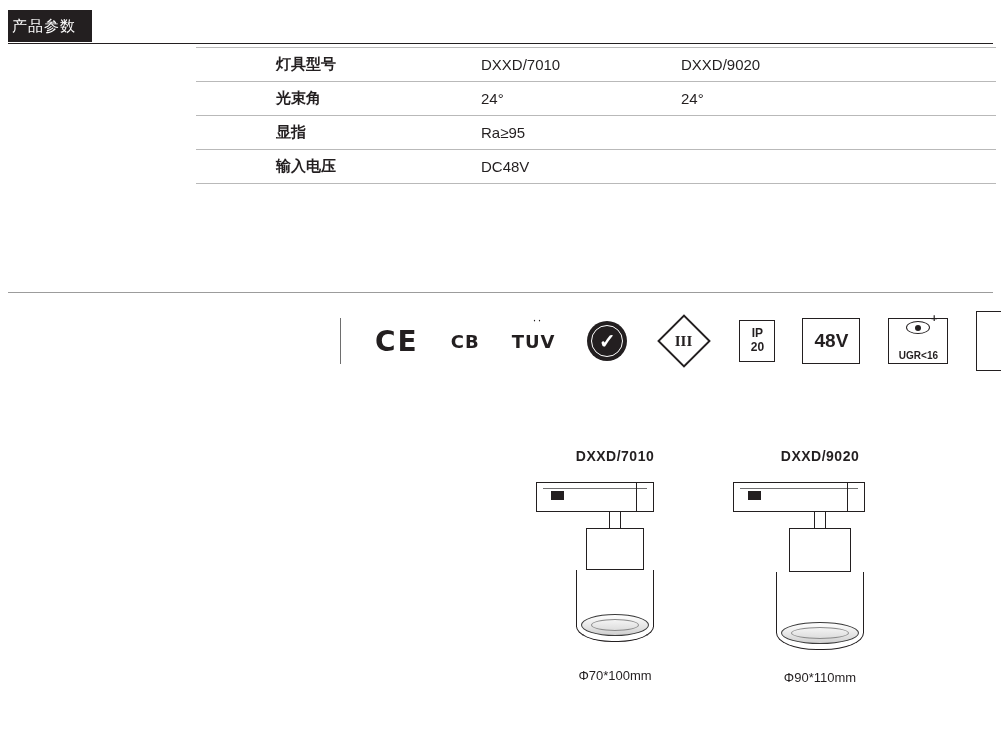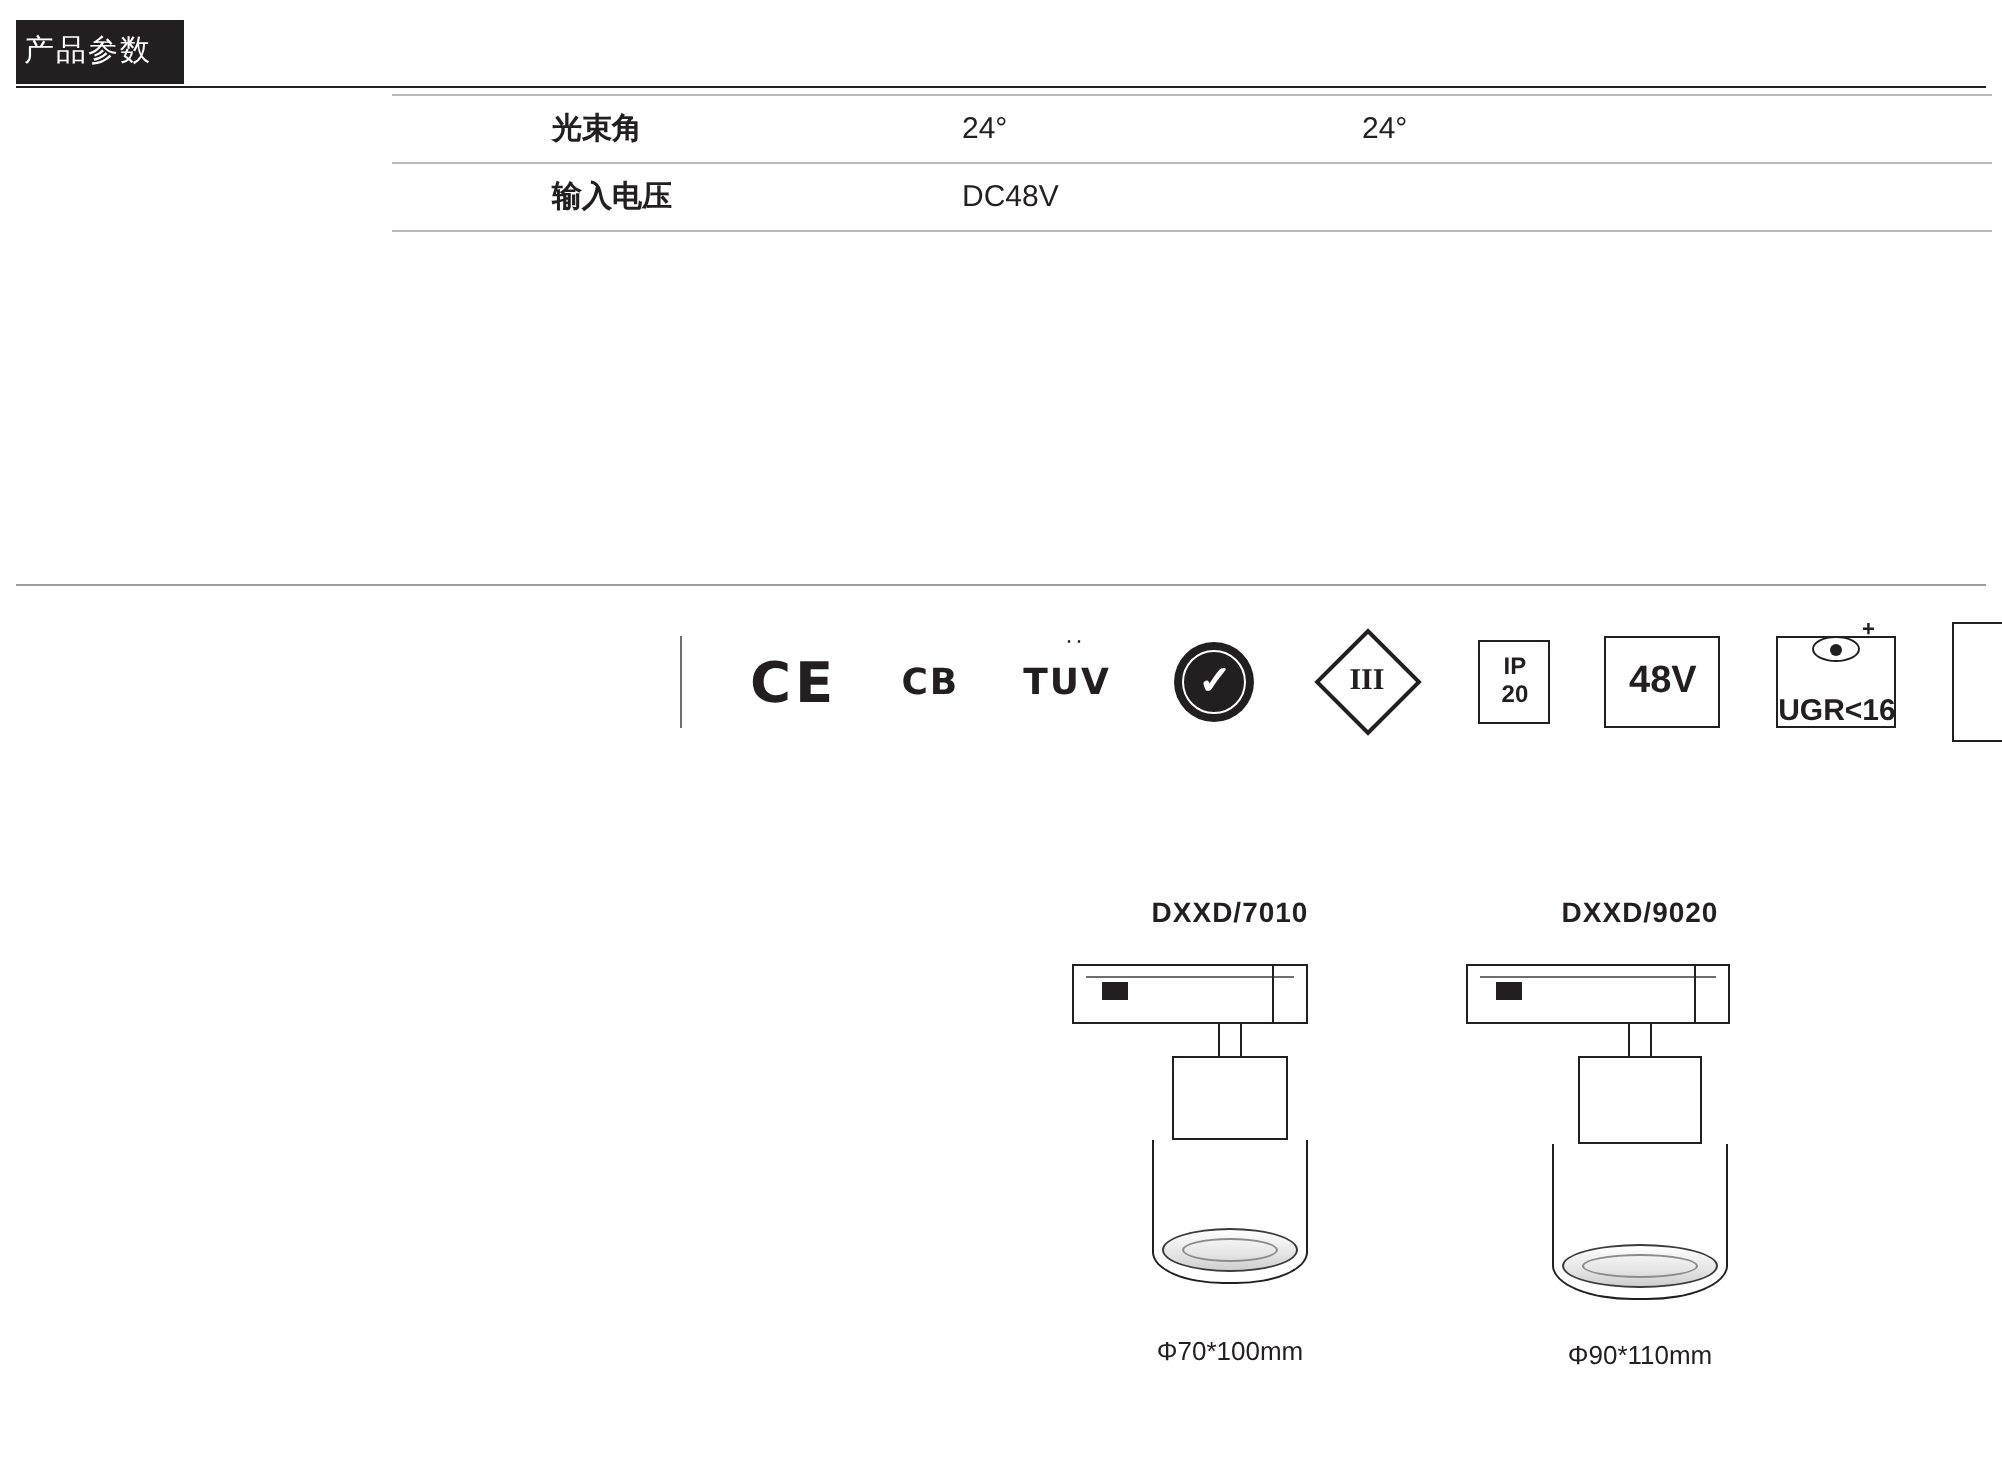--- a/index.html
+++ b/index.html
@@ -197,21 +197,21 @@
     background: #231f20;
   }
   .ugr-box .plus {
     position: absolute;
     top: -9px; right: -7px;
     font-size: 11px;
     font-weight: bold;
   }
   .ugr-box .eyewrap { position: relative; }
   .ugr-box .ugr-label {
-    font-size: 15px;
+    font-size: 10px;
     font-weight: bold;
     margin-top: 15px;
   }
 
   .beam-box {
     width: 70px; height: 58px;
     border: 1.5px solid #231f20;
     position: relative;
     margin-left: 14px;
     overflow: hidden;
@@ -316,23 +316,32 @@
 </style>
 </head>
 <body>
 
 <div class="section-title">产品参数</div>
 <div class="title-rule"></div>
 
 <table class="spec-table">
   <tbody>
     <tr>
+      <td class="c-label">灯具型号</td>
+      <td class="c-v1">DXXD/7010</td>
+      <td class="c-v2">DXXD/9020</td>
+    </tr>
+    <tr>
       <td class="c-label">光束角</td>
       <td class="c-v1">24°</td>
       <td class="c-v2">24°</td>
+    </tr>
+    <tr>
+      <td class="c-label">显指</td>
+      <td class="c-wide" colspan="2">Ra≥95</td>
     </tr>
     <tr>
       <td class="c-label">输入电压</td>
       <td class="c-wide" colspan="2">DC48V</td>
     </tr>
   </tbody>
 </table>
 
 <div class="bottom-rule"></div>
 

